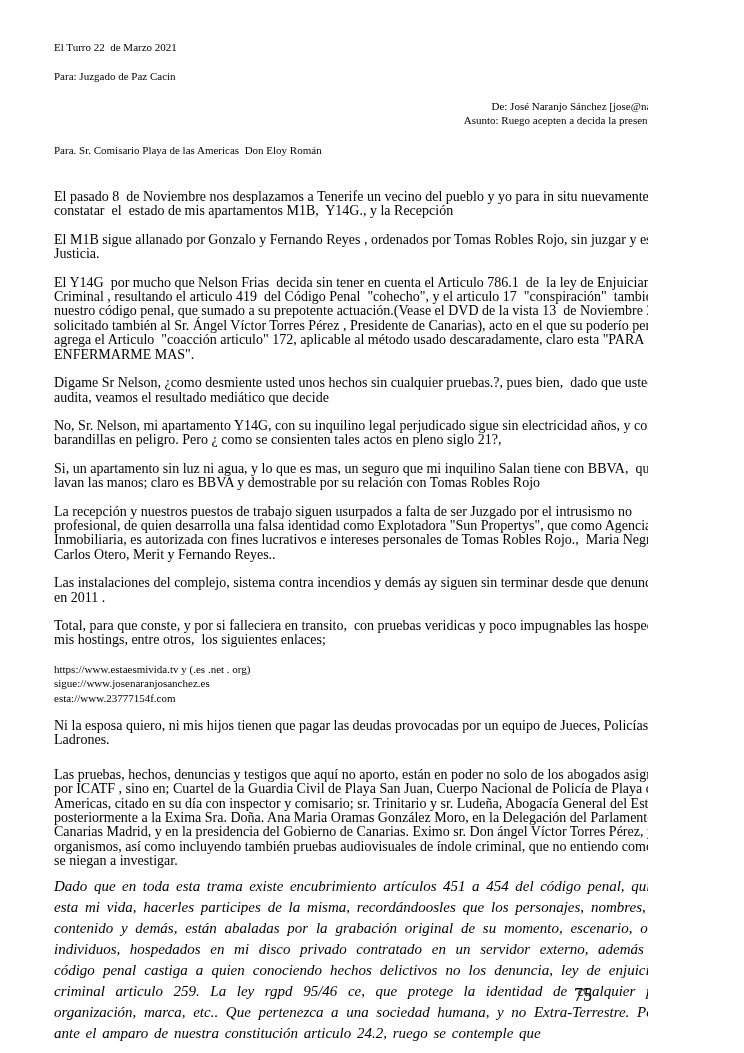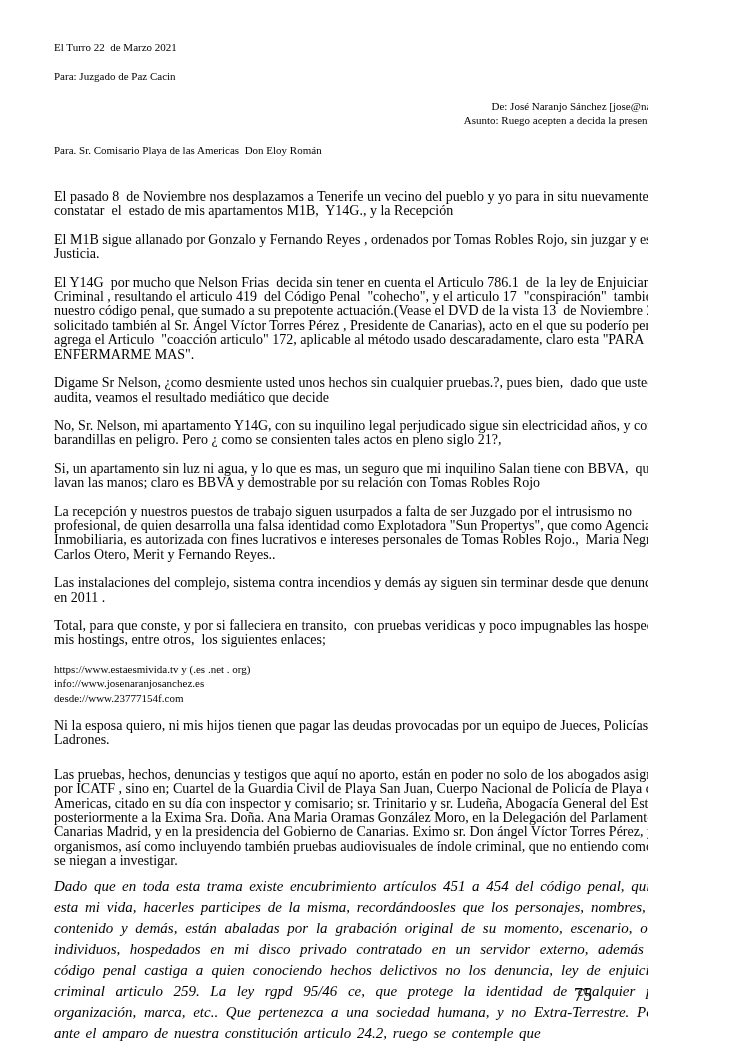--- a/index.html
+++ b/index.html
@@ -98,22 +98,22 @@
       <p class="para">El Y14G  por mucho que Nelson Frias  decida sin tener en cuenta el Articulo 786.1  de  la ley de Enjuiciamiento  Criminal , resultando el articulo 419  del Código Penal  "cohecho", y el articulo 17  "conspiración"  también de nuestro código penal, que sumado a su prepotente actuación.(Vease el DVD de la vista 13  de Noviembre 2019,  solicitado también al Sr. Ángel Víctor Torres Pérez , Presidente de Canarias), acto en el que su poderío personal le agrega el Articulo  "coacción articulo" 172, aplicable al método usado descaradamente, claro esta "PARA ENFERMARME MAS".</p>
       <p class="para">Digame Sr Nelson, ¿como desmiente usted unos hechos sin cualquier pruebas.?, pues bien,  dado que usted ni las audita, veamos el resultado mediático que decide</p>
       <p class="para">No, Sr. Nelson, mi apartamento Y14G, con su inquilino legal perjudicado sigue sin electricidad años, y con unas barandillas en peligro. Pero ¿ como se consienten tales actos en pleno siglo 21?,</p>
       <p class="para">Si, un apartamento sin luz ni agua, y lo que es mas, un seguro que mi inquilino Salan tiene con BBVA,  que se lavan las manos; claro es BBVA y demostrable por su relación con Tomas Robles Rojo</p>
       <p class="para">La recepción y nuestros puestos de trabajo siguen usurpados a falta de ser Juzgado por el intrusismo no profesional, de quien desarrolla una falsa identidad como Explotadora "Sun Propertys", que como Agencia Inmobiliaria, es autorizada con fines lucrativos e intereses personales de Tomas Robles Rojo.,  Maria Negrin, Carlos Otero, Merit y Fernando Reyes..</p>
       <p class="para">Las instalaciones del complejo, sistema contra incendios y demás ay siguen sin terminar desde que denunciamos en 2011 .</p>
       <p class="para">Total, para que conste, y por si falleciera en transito,  con pruebas veridicas y poco impugnables las hospede en mis hostings, entre otros,  los siguientes enlaces;</p>
 
       <div class="links-block">
         <p class="url-line">https://www.estaesmivida.tv y (.es .net . org)</p>
-        <p class="url-line">info://www.josenaranjosanchez.es</p>
-        <p class="url-line">desde://www.23777154f.com</p>
+        <p class="url-line">sigue://www.josenaranjosanchez.es</p>
+        <p class="url-line">esta://www.23777154f.com</p>
       </div>
 
       <p class="para spouse-para">Ni la esposa quiero, ni mis hijos tienen que pagar las deudas provocadas por un equipo de Jueces, Policías y Ladrones.</p>
       <p class="para evidence-para">Las pruebas, hechos, denuncias y testigos que aquí no aporto, están en poder no solo de los abogados asignados por ICATF , sino en; Cuartel de la Guardia Civil de Playa San Juan, Cuerpo Nacional de Policía de Playa de las Americas, citado en su día con inspector y comisario; sr. Trinitario y sr. Ludeña, Abogacía General del Estado, posteriormente a la Exima Sra. Doña. Ana Maria Oramas González Moro, en la Delegación del Parlamento de Canarias Madrid, y en la presidencia del Gobierno de Canarias. Eximo sr. Don ángel Víctor Torres Pérez, y demás organismos, así como incluyendo también pruebas audiovisuales de índole criminal, que no entiendo como todos se niegan a investigar.</p>
 
       <p class="closing-italic">Dado que en toda esta trama existe encubrimiento artículos 451 a 454 del código penal, quiero con esta mi vida, hacerles participes de la misma, recordándoosles que los personajes, nombres, hechos, contenido y demás, están abaladas por la grabación original de su momento, escenario, objetos e individuos, hospedados en mi disco privado contratado en un servidor externo, además nuestro código penal castiga a quien conociendo hechos delictivos no los denuncia, ley de enjuiciamiento criminal articulo 259. La ley rgpd 95/46 ce, que protege la identidad de cualquier persona, organización, marca, etc.. Que pertenezca a una sociedad humana, y no Extra-Terrestre. Por tanto ante el amparo de nuestra constitución articulo 24.2, ruego se contemple que</p>
     </section>
 
   </div>
 

